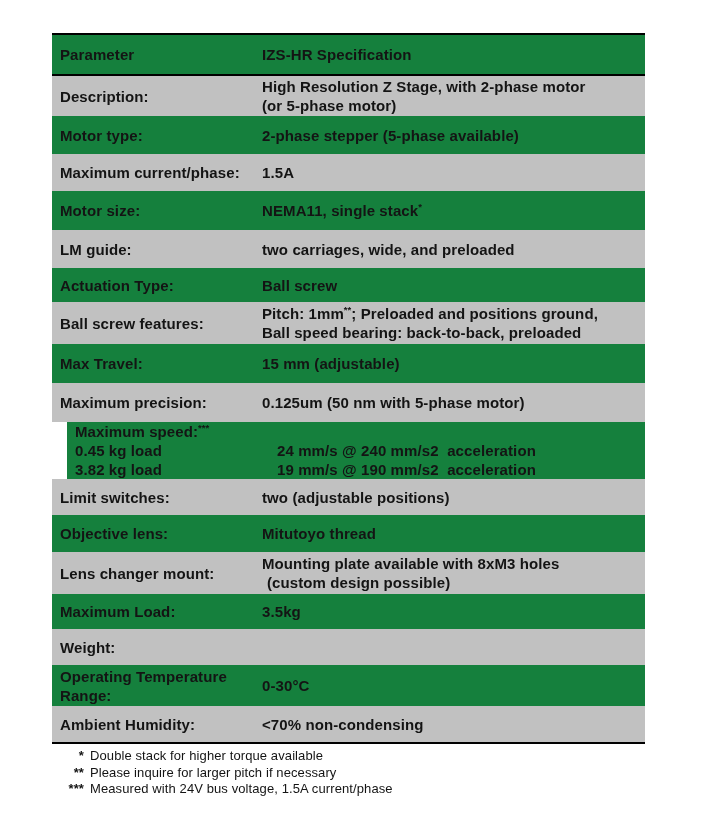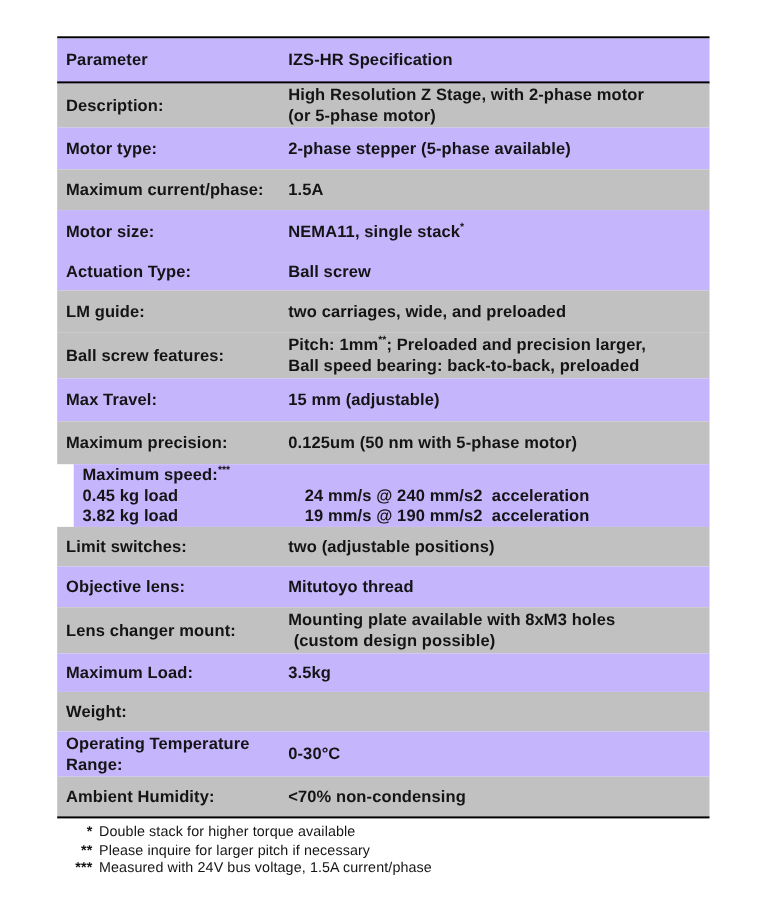--- a/index.html
+++ b/index.html
@@ -14,21 +14,21 @@
   .spec-table {
     position: absolute;
     left: 52px; top: 33px;
     width: 593px;
     border-top: 2px solid #000;
     border-bottom: 2px solid #000;
     font-size: 15px;
     font-weight: bold;
     letter-spacing: 0.1px;
   }
-  .row { display: flex; align-items: center; background: #c4b5fd; }
+  .row { display: flex; align-items: center; background: #15803d; }
   .row.shaded { background: #c1c1c1; }
   .row.header { border-bottom: 2px solid #000; }
   .row.top-align { align-items: flex-start; margin-left: 15px; }
   .cell { box-sizing: border-box; }
   .param { width: 210px; flex: none; padding-left: 8px; }
   .value { flex: 1; padding-right: 8px; }
   .line { line-height: 19px; min-height: 19px; }
   sup.ast { font-size: 9.5px; line-height: 0; vertical-align: super; letter-spacing: 0; }
   .indent { padding-left: 5px; }
   .footnotes {
@@ -87,44 +87,44 @@
 
   <div class="row" style="min-height:39px">
     <div class="cell param">
       <div class="line">Motor size:</div>
     </div>
     <div class="cell value">
       <div class="line"><span>NEMA11, single stack</span><sup class="ast">*</sup></div>
     </div>
   </div>
 
+  <div class="row shaded" style="min-height:38px">
+    <div class="cell param">
+      <div class="line">LM guide:</div>
+    </div>
+    <div class="cell value">
+      <div class="line">two carriages, wide, and preloaded</div>
+    </div>
+  </div>
+
   <div class="row" style="min-height:34px">
     <div class="cell param">
       <div class="line">Actuation Type:</div>
     </div>
     <div class="cell value">
       <div class="line">Ball screw</div>
     </div>
   </div>
 
-  <div class="row shaded" style="min-height:38px">
-    <div class="cell param">
-      <div class="line">LM guide:</div>
-    </div>
-    <div class="cell value">
-      <div class="line">two carriages, wide, and preloaded</div>
-    </div>
-  </div>
-
   <div class="row shaded" style="min-height:42px">
     <div class="cell param">
       <div class="line">Ball screw features:</div>
     </div>
     <div class="cell value">
-      <div class="line"><span>Pitch: 1mm</span><sup class="ast">**</sup><span>; Preloaded and precision larger,</span></div>
+      <div class="line"><span>Pitch: 1mm</span><sup class="ast">**</sup><span>; Preloaded and positions ground,</span></div>
       <div class="line">Ball speed bearing: back-to-back, preloaded</div>
     </div>
   </div>
 
   <div class="row" style="min-height:39px">
     <div class="cell param">
       <div class="line">Max Travel:</div>
     </div>
     <div class="cell value">
       <div class="line">15 mm (adjustable)</div>

